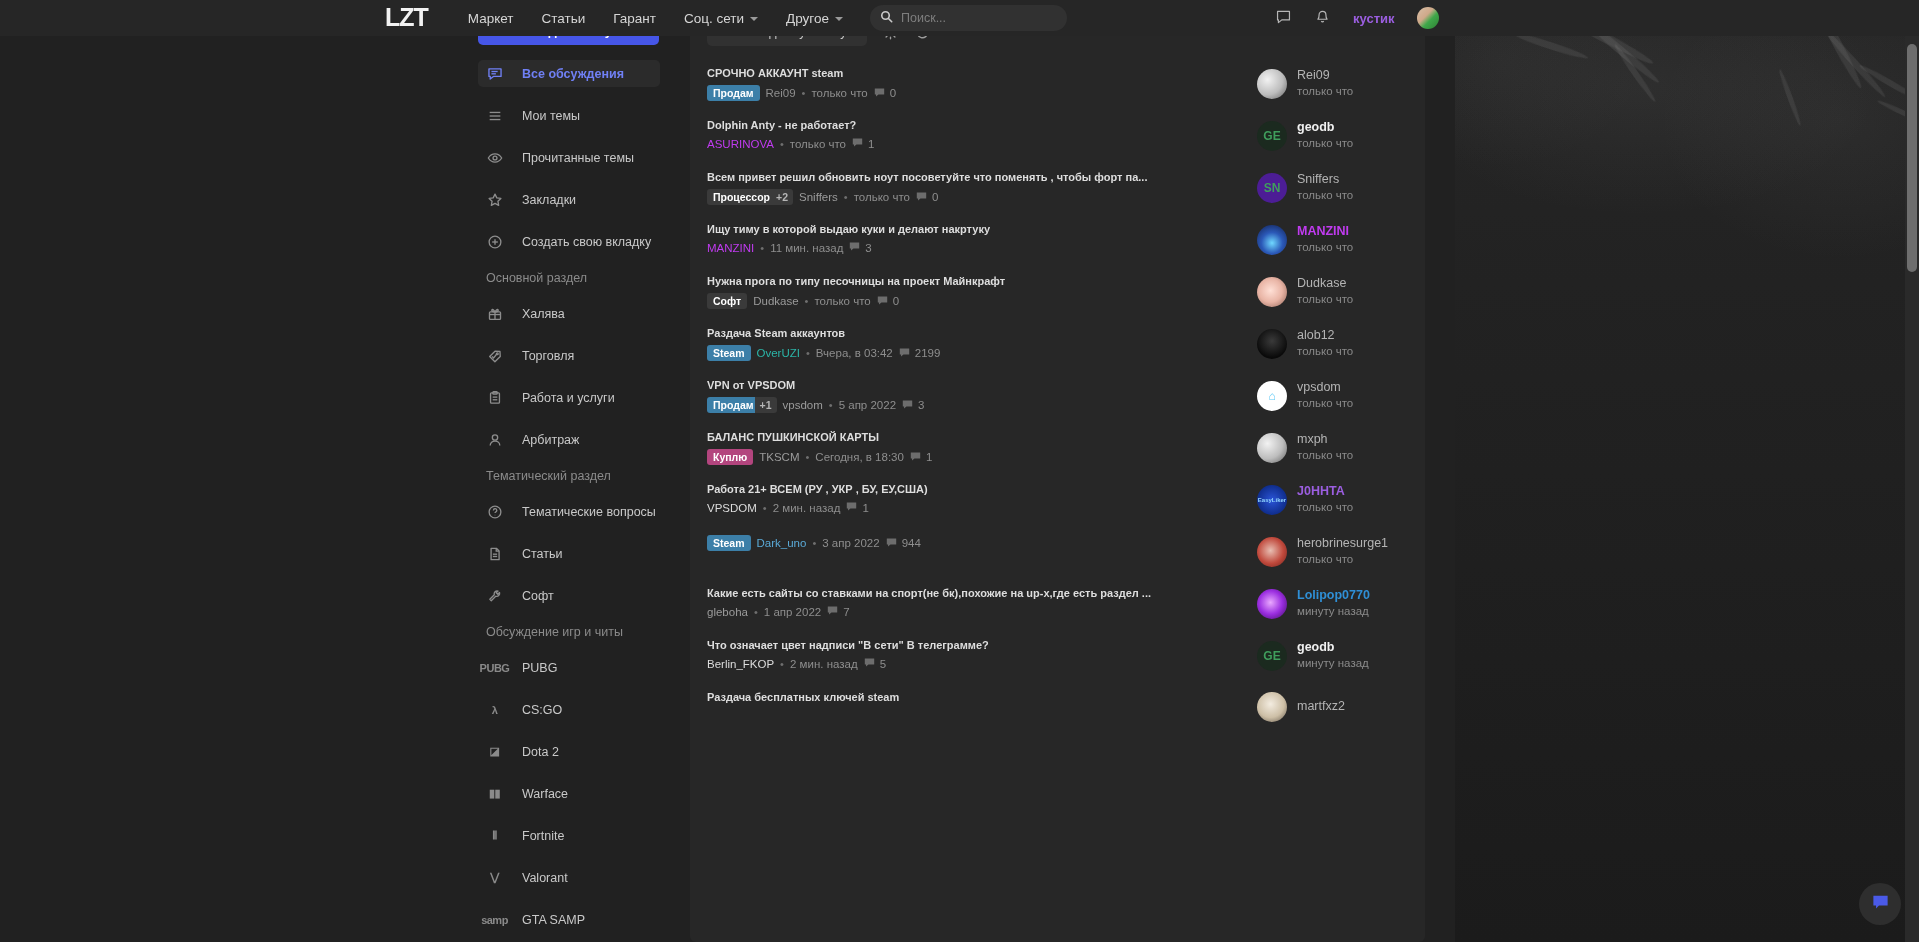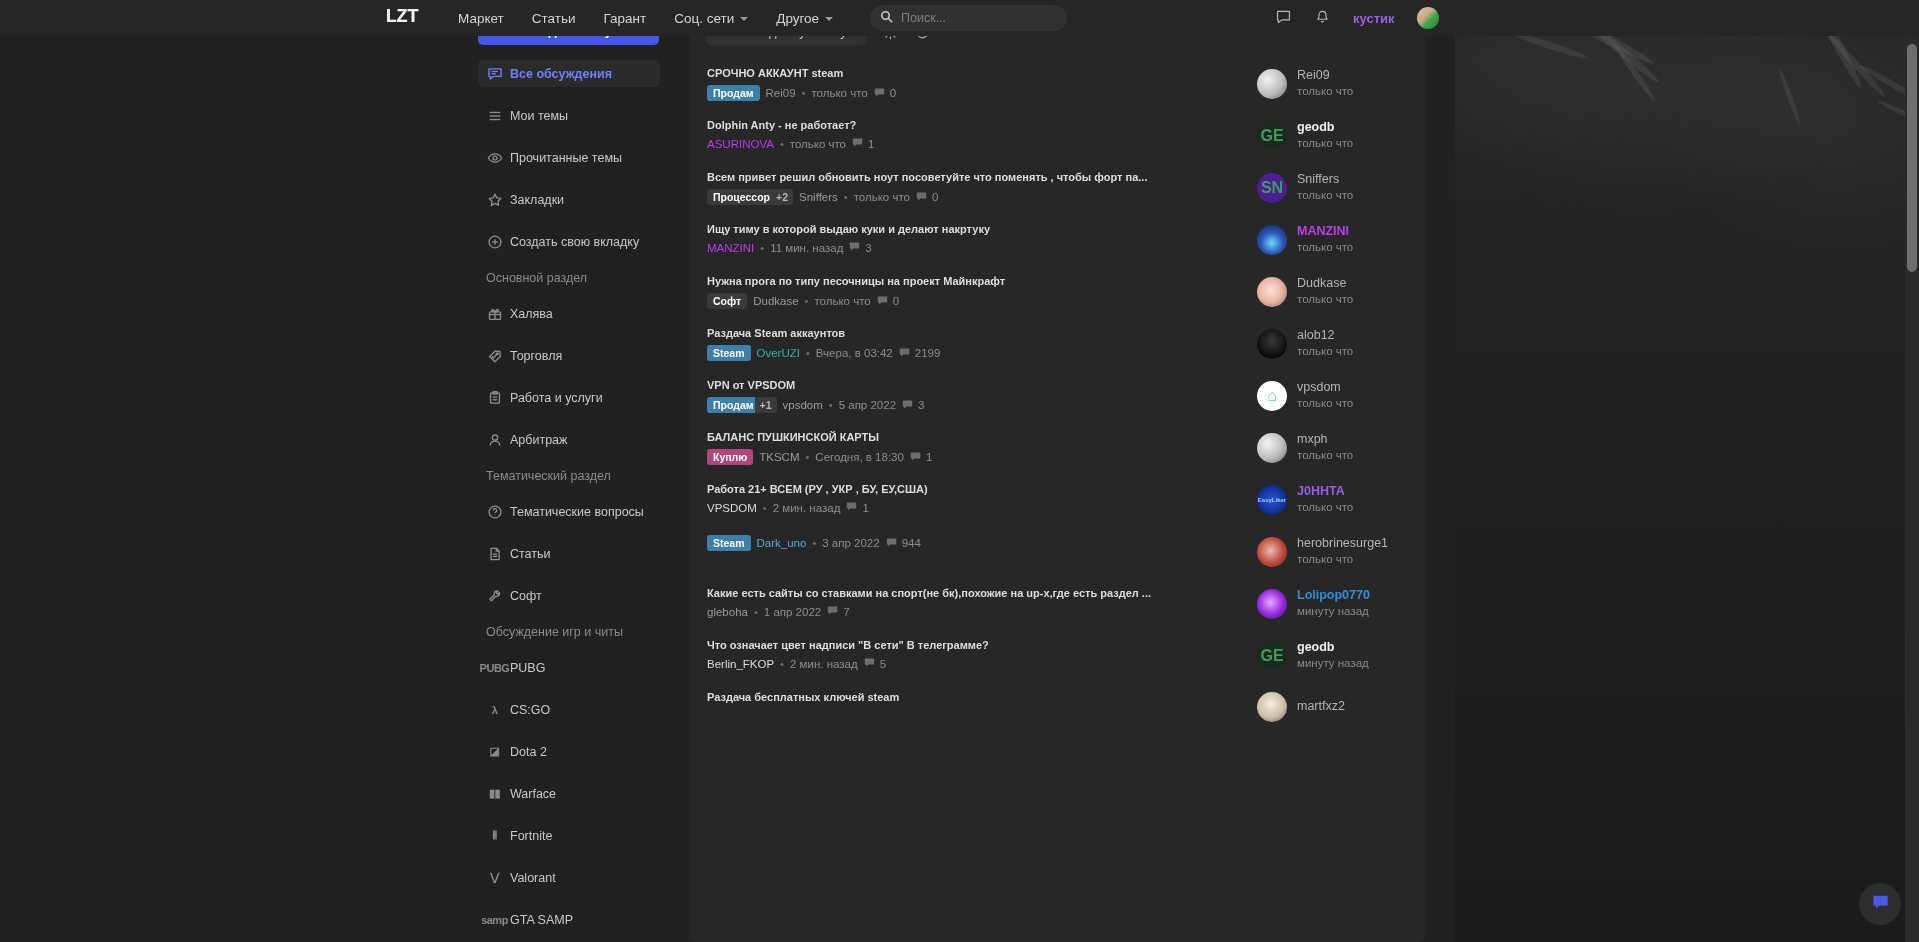--- a/index.html
+++ b/index.html
@@ -29,23 +29,23 @@
   
   #topnav {
     position: absolute; top: 0; left: 0; right: 0; height: 36px;
     background: #262626;
     display: flex; align-items: center;
     z-index: 20;
     font-size: 13.5px;
   }
   #topnav .logo {
     margin-left: 385px;
-    font-family: Liberation Mono, monospace;
+    font-family: Liberation Sans, sans-serif;
     font-weight: 700;
-    font-size: 20px;
+    font-size: 25px;
     letter-spacing: -1px;
     color: #f2f2f2;
     line-height: 1;
     padding-bottom: 2px;
   }
   #topnav .navlinks { display: flex; align-items: center; margin-left: 26px; gap: 0px; }
   #topnav .navlink {
     color: #d6d6d6; padding: 0 14px; cursor: pointer;
     display: flex; align-items: center; gap: 6px;
     font-size: 13.5px;
@@ -96,21 +96,21 @@
   .create-btn {
     margin-top: 15px;
     width: 181px; height: 30px;
     background: #4656e8; color: #fff;
     border: none; border-radius: 5px;
     font-size: 13px; font-weight: 700;
     cursor: pointer;
     font-family: "Liberation Sans", sans-serif;
   }
   .side-item {
-    display: flex; align-items: center; gap: 7px;
+    display: flex; align-items: center; gap: 19px;
     height: 27px; padding-left: 8px;
     border-radius: 5px;
     color: #c9c9c9; font-size: 12.5px;
     cursor: pointer; margin-top: 15px;
   }
   .side-item.active { background: #2b2b2b; color: #7080f5; font-weight: 600; }
   .side-item.active .ico svg { stroke: #7080f5; }
   .side-item .ico {
     width: 17px; height: 17px; flex: 0 0 17px;
     display: flex; align-items: center; justify-content: center;
@@ -174,21 +174,21 @@
   .cmt { display: inline-flex; align-items: center; gap: 5px; color: #8e8e8e; }
   .cmt svg { fill: #6d6d6d; }
   .tright {
     flex: 0 0 152px; display: flex; align-items: center; gap: 10px;
     padding-top: 1px;
   }
   .av {
     width: 30px; height: 30px; border-radius: 50%;
     flex: 0 0 30px;
     display: flex; align-items: center; justify-content: center;
-    font-size: 16px; font-weight: 600;
+    font-size: 12px; font-weight: 600;
     overflow: hidden;
   }
   .rname { font-size: 12.5px; color: #b4b4b4; line-height: 1.25; }
   .rtime { font-size: 11.5px; color: #8a8a8a; line-height: 1.35; }
   
   #scrollbar {
     position: absolute; right: 0; top: 36px; width: 14px; bottom: 0;
     background: #2a2a2a; z-index: 30;
   }
   #scrollthumb {

